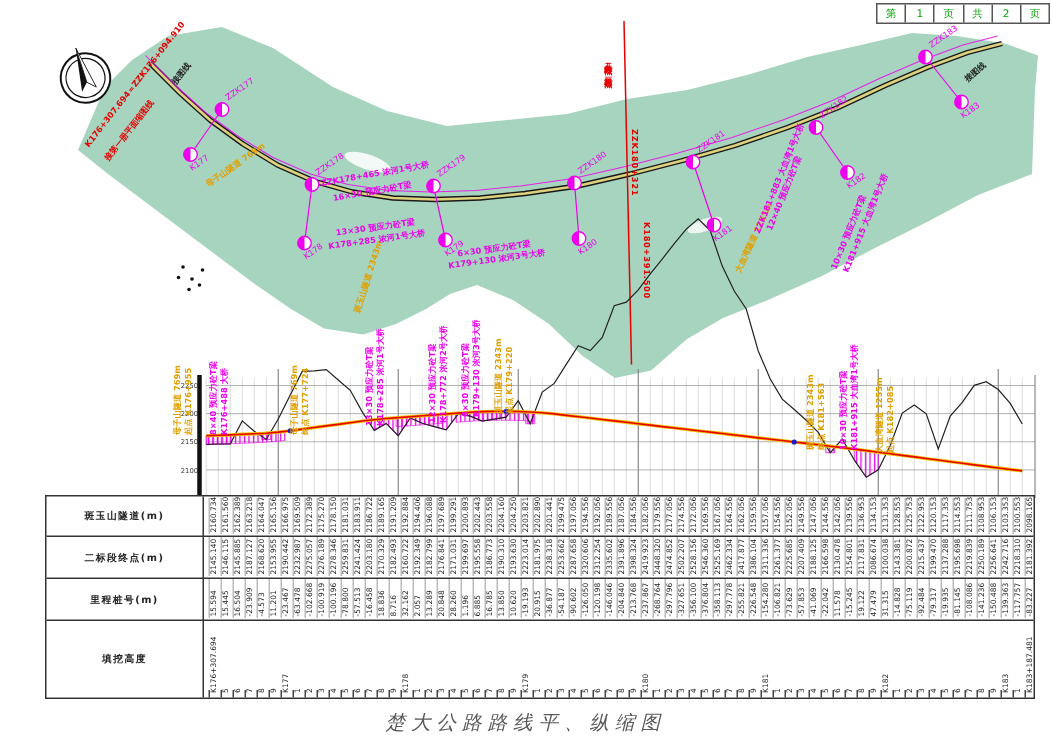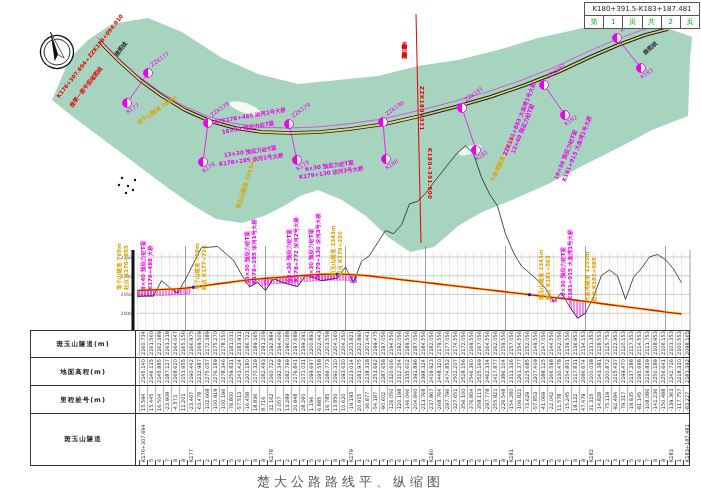--- a/index.html
+++ b/index.html
@@ -15,21 +15,21 @@
   .vtext{position:absolute;writing-mode:vertical-rl;font-size:5.5px;font-weight:bold;letter-spacing:.5px;white-space:nowrap;z-index:20;}
   .plabel{position:absolute;transform:rotate(-90deg);transform-origin:0 0;z-index:15;}
   .plabel div{font-size:5.5px;font-weight:bold;line-height:6.5px;white-space:nowrap;}
   .dtable{position:absolute;left:30px;top:330px;width:660px;height:136px;border:1px solid #333;background:#fff;box-sizing:border-box;z-index:10;}
   .hline{position:absolute;left:0;width:100%;height:0;border-top:1px solid #333;}
   .vmain{position:absolute;top:0;height:100%;width:0;border-left:1px solid #333;}
   .rowlabel{position:absolute;left:0;width:104px;text-align:center;font-size:6.5px;font-weight:bold;color:#222;letter-spacing:1px;}
   .colsep{position:absolute;width:0;border-left:0.5px solid #bbb;}
   .tval{position:absolute;font-size:5px;color:#222;white-space:nowrap;transform:rotate(-90deg);transform-origin:0 0;}
   .tick{position:absolute;width:0;height:5px;border-left:1px solid #444;}
-  .caption{position:absolute;left:0;right:0;top:473px;text-align:center;font-size:13px;color:#595959;letter-spacing:4px;z-index:30;}
+  .caption{position:absolute;left:0;right:0;top:473px;text-align:center;font-size:13px;color:#595959;letter-spacing:4px;z-index:30;font-style:italic;}
 </style>
 </head>
 <body>
 
 <div class="canvas">
 
   <svg id="gfx" width="701" height="499" viewBox="0 0 701 499">
     <defs>
       <pattern id="hat" width="3" height="3" patternUnits="userSpaceOnUse">
         <line x1="1" y1="0" x2="1" y2="3" stroke="#ee00ee" stroke-width="0.9"></line>
@@ -208,21 +208,20 @@
         <circle cx="617" cy="38" r="4.5" fill="#fff" stroke="#ee00ee" stroke-width="0.9"></circle>
         <path d="M617,33.5 A4.5,4.5 0 0 0 617,42.5 Z" fill="#ee00ee"></path>
         <text x="621" y="32" font-size="5.5" fill="#ee00ee" transform="rotate(-35 621 32)">ZZK183</text>
         <circle cx="641" cy="68" r="4.5" fill="#fff" stroke="#ee00ee" stroke-width="0.9"></circle>
         <path d="M641,63.5 A4.5,4.5 0 0 0 641,72.5 Z" fill="#ee00ee"></path>
         <text x="642" y="79" font-size="5.5" fill="#ee00ee" transform="rotate(-35 642 79)">K183</text>
       </g>
   </svg>
 
   <div class="titleblock">
-    <div class="tb-row1">K180+391.5-K183+187.481</div>
     <div class="tb-row2">
       <span class="tb-cell">第</span>
       <span class="tb-cell">1</span>
       <span class="tb-cell">页</span>
       <span class="tb-cell">共</span>
       <span class="tb-cell">2</span>
       <span class="tb-cell">页</span>
     </div>
   </div>
 
@@ -288,23 +287,23 @@
         <div>起点 K182+085</div>
       </div>
     </div>
 
   <div class="dtable" id="dataTable">
     <div class="hline" style="top:26px"></div>
     <div class="hline" style="top:54px"></div>
     <div class="hline" style="top:82px"></div>
     <div class="vmain" style="left:104px"></div>
     <div class="rowlabel" style="top:9px">斑玉山隧道(m)</div>
-    <div class="rowlabel" style="top:37px">地面高程(m)</div>
+    <div class="rowlabel" style="top:37px">二标段终点(m)</div>
     <div class="rowlabel" style="top:65px">里程桩号(m)</div>
-    <div class="rowlabel" style="top:104px">斑玉山隧道</div>
+    <div class="rowlabel" style="top:104px">填挖高度</div>
   <div class="colsep" style="left: 107.5px; top: 1px; height: 24px;"></div>
       <div class="colsep" style="left: 107.5px; top: 27px; height: 26px;"></div>
       <div class="colsep" style="left: 107.5px; top: 55px; height: 26px;"></div>
       <div class="tval" style="left: 108.7px; top: 24px;">2160.734</div>
       <div class="tval" style="left: 108.7px; top: 52px;">2145.140</div>
       <div class="tval" style="left: 108.7px; top: 80px;">15.594</div>
       <div class="tval" style="left: 108.7px; top: 131px;">K176+307.694</div>
       <div class="tick" style="left: 107.5px; top: 129px;"></div>
       <div class="colsep" style="left: 115.5px; top: 1px; height: 24px;"></div>
       <div class="colsep" style="left: 115.5px; top: 27px; height: 26px;"></div>

